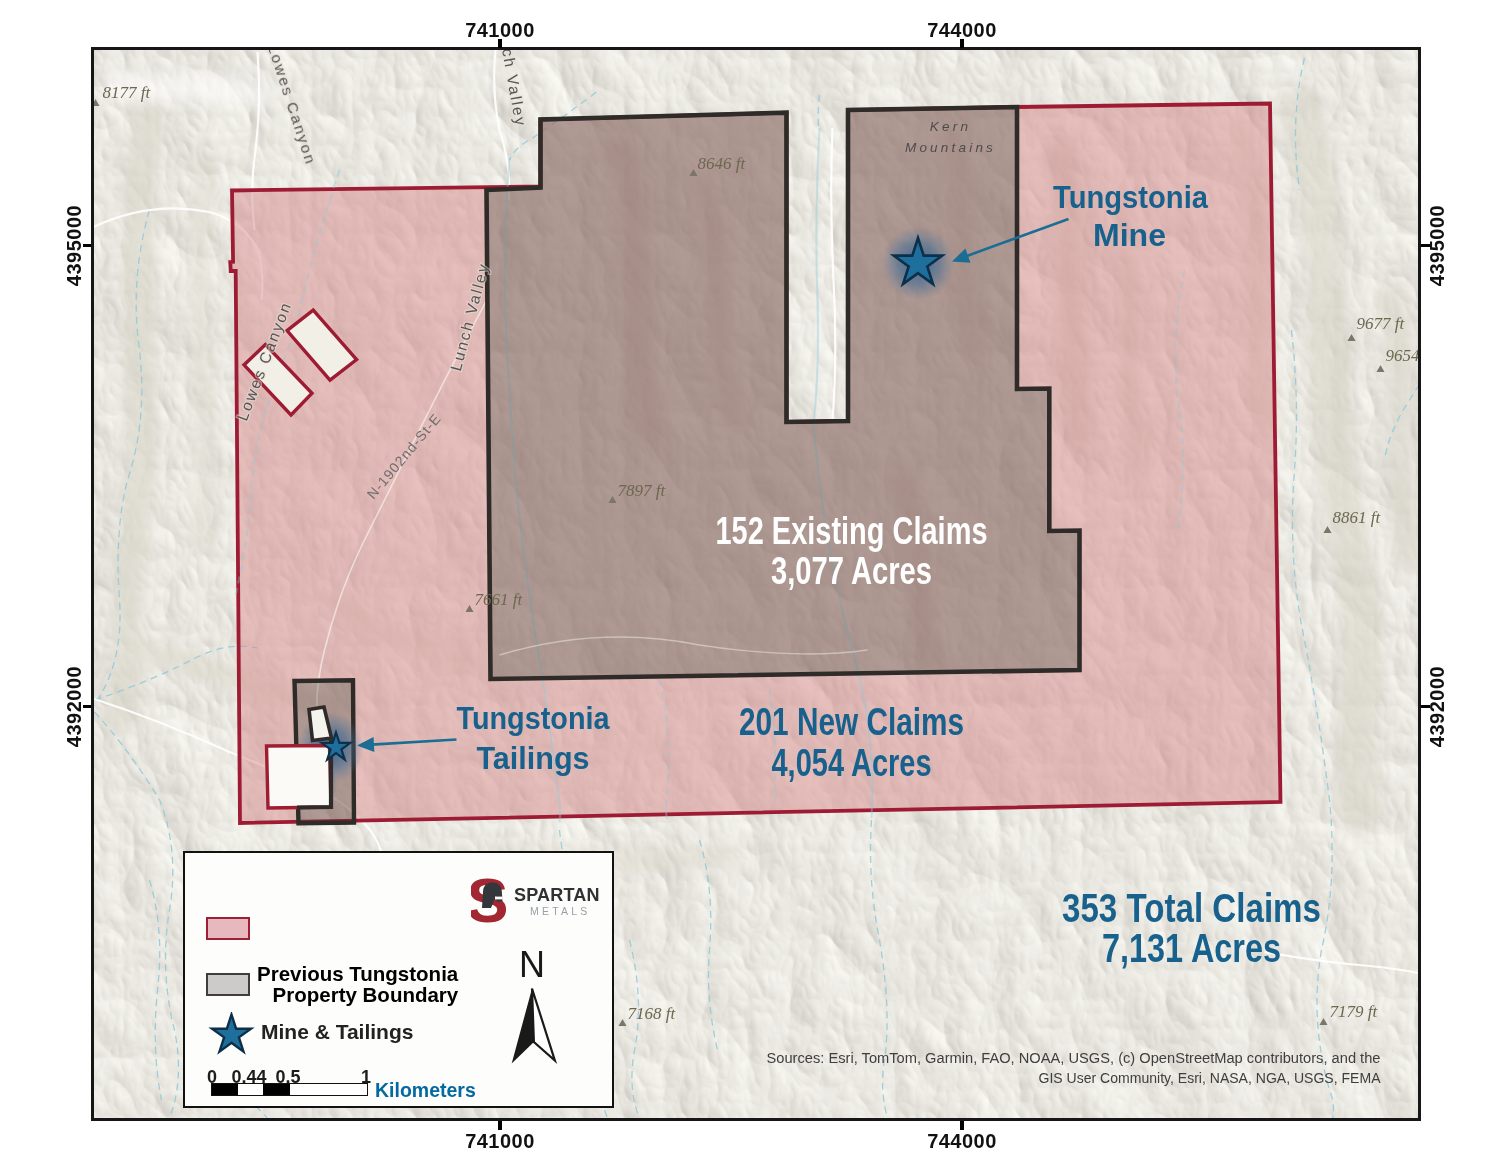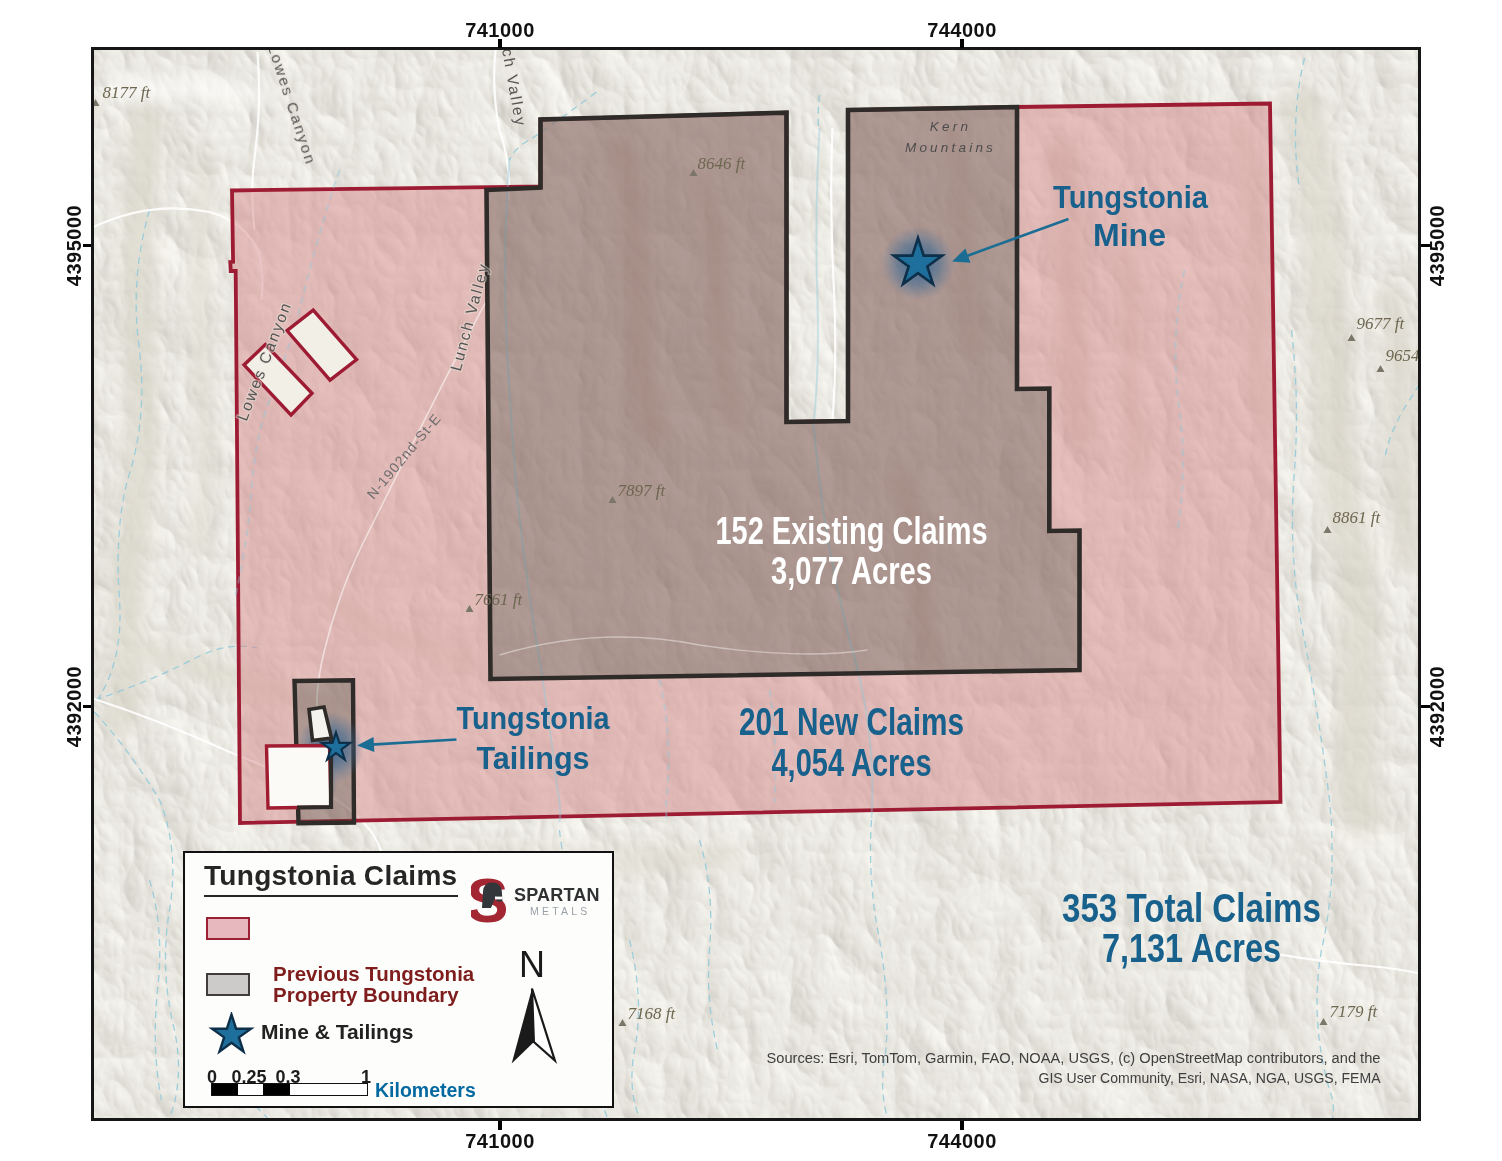--- a/index.html
+++ b/index.html
@@ -200,49 +200,48 @@
 
 <g fill="#3e3e3e" font-size="15.5" text-anchor="end">
 <text x="1381" y="1063" textLength="614" lengthAdjust="spacingAndGlyphs">Sources:  Esri, TomTom, Garmin, FAO, NOAA, USGS, (c) OpenStreetMap contributors, and the</text>
 <text x="1381" y="1083" textLength="342" lengthAdjust="spacingAndGlyphs">GIS User Community, Esri, NASA, NGA, USGS, FEMA</text>
 </g>
 </svg>
 </div>
 
 <div id="legend" style="position:absolute;left:183px;top:851px;width:431px;height:257px;border:2.2px solid #111;background:#fdfdfc;box-sizing:border-box;font-family:'Liberation Sans',sans-serif;">
 
-  <div id="lgtitle" style="position:absolute;left:19px;top:7px;font-size:28px;font-weight:bold;color:#262626;border-bottom:2.6px solid #262626;padding-bottom:3px;letter-spacing:0.3px;white-space:nowrap;">Tungstonia Claims</div>
 
   <div style="position:absolute;left:286px;top:22px;width:140px;height:55px;text-align:right;">
     <svg width="140" height="55" viewBox="0 0 140 55" font-family="Liberation Sans, sans-serif">
       <text x="-4.5" y="46.5" font-weight="bold" font-size="63" fill="#a32633" font-family="Liberation Sans, sans-serif">S</text>
       <path d="M11,33 L12,16.5 Q12.5,7.5 21.5,7.5 Q30,7.5 30.8,16 L31.5,26.5 L25.7,26.5 L25,21 L20,33 Z" fill="#33363a"></path>
       <rect x="24" y="21.6" width="7.6" height="2.8" fill="#ffffff"></rect>
       <text x="43" y="25.5" font-weight="bold" font-size="18" fill="#2f3133" letter-spacing="0.2">SPARTAN</text>
       <text x="59" y="40" font-size="10.5" fill="#9aa0a8" letter-spacing="3.2">METALS</text>
     </svg>
   </div>
 
   <div style="position:absolute;left:21px;top:64px;width:40px;height:18.5px;background:#e7b9bf;border:2.8px solid #9c2033;"></div>
 
 
   <div style="position:absolute;left:21px;top:120px;width:40px;height:18.5px;background:#cccbc9;border:2.8px solid #403d3a;"></div>
 
-  <div style="position:absolute;left:88px;top:109.5px;font-size:20.5px;font-weight:bold;color:#7f1d1d;line-height:21.8px;">Previous Tungstonia<br>Property Boundary</div>
+  <div style="position:absolute;left:72px;top:109.5px;font-size:20.5px;font-weight:bold;color:#000000;line-height:21.8px;text-align:right;">Previous Tungstonia<br>Property Boundary</div>
 
   <svg style="position:absolute;left:23px;top:159px;" width="48" height="48" viewBox="23 159 48 48">
     <path d="M46.5,161.5 L51.1,175.7 L66.0,175.7 L53.9,184.4 L58.5,198.6 L46.5,189.8 L34.5,198.6 L39.1,184.4 L27.0,175.7 L41.9,175.7 Z" fill="#1e6f9c" stroke="#0d2f49" stroke-width="2.4"></path>
   </svg>
 
   <div style="position:absolute;left:76px;top:167px;font-size:21px;font-weight:bold;color:#222;">Mine &amp; Tailings</div>
 
   <div style="position:absolute;left:0;top:214px;font-size:18px;font-weight:bold;color:#1d1d1d;white-space:nowrap;">
     <span style="position:absolute;left:27px;transform:translateX(-50%);">0</span>
-    <span style="position:absolute;left:64px;transform:translateX(-50%);">0.25</span>
-    <span style="position:absolute;left:103px;transform:translateX(-50%);">0.3</span>
+    <span style="position:absolute;left:64px;transform:translateX(-50%);">0.44</span>
+    <span style="position:absolute;left:103px;transform:translateX(-50%);">0.5</span>
     <span style="position:absolute;left:181px;transform:translateX(-50%);">1</span>
   </div>
 
   <div style="position:absolute;left:26px;top:230px;width:155px;height:11px;border:1.8px solid #111;background:#fff;box-sizing:content-box;">
     <div style="position:absolute;left:0;top:0;width:26px;height:11px;background:#000;"></div>
     <div style="position:absolute;left:51px;top:0;width:26.5px;height:11px;background:#000;"></div>
   </div>
 
   <div style="position:absolute;left:190px;top:226px;font-size:19.5px;font-weight:bold;color:#0369a1;">Kilometers</div>
 

